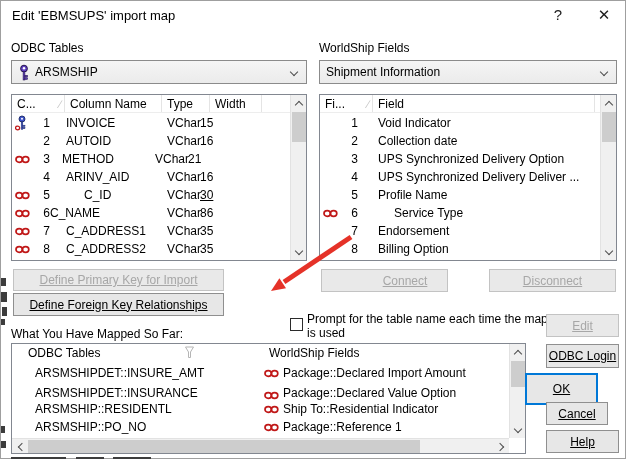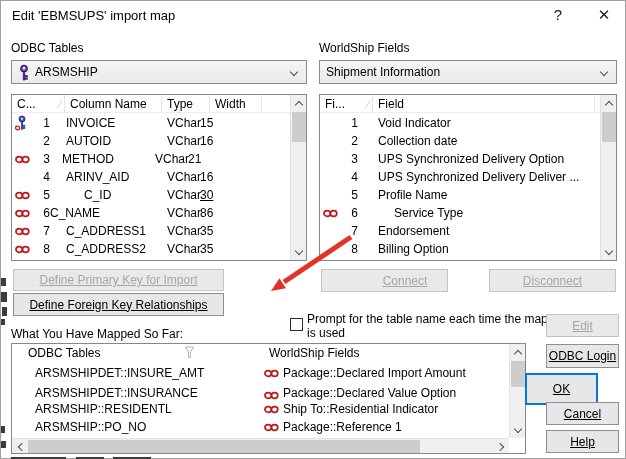--- a/index.html
+++ b/index.html
@@ -349,21 +349,21 @@
       <div class="hs-thumb" style="left:16px; width:392px;"></div>
       <div class="hs-btn" style="right:0;">
           <span class="chev right" style="margin-right:3px;"></span>
         </div>
     </div>
   </div>
 
   <div class="btn disabled" style="left:545px; top:313px; width:73px; height:23px;">Edit</div>
   <div class="btn" style="left:545px; top:343px; width:73px; height:24px;">ODBC Login</div>
   <div class="btn default" style="left:518px; top:372px; width:73px; height:32px;margin-left:6px;">OK</div>
-  <div class="btn" style="left:545px; top:401px; width:73px; height:23px;">Cancel</div>
+  <div class="btn" style="left:545px; top:401px; width:62px; height:23px;">Cancel</div>
   <div class="btn" style="left:545px; top:429px; width:73px; height:23px;">Help</div>
 
   <div class="frag" style="left:0; top:277px; width:5px; height:8px;"></div>
   <div class="frag" style="left:0; top:291px; width:6px; height:10px;"></div>
   <div class="frag" style="left:1px; top:306px; width:5px; height:9px;"></div>
   <div class="frag" style="left:0; top:318px; width:4px; height:6px;"></div>
   <div class="frag" style="left:0; top:425px; width:4px; height:7px;"></div>
   <div class="frag" style="left:0; top:440px; width:5px; height:7px;"></div>
   <div class="frag" style="left:10px; top:456px; width:55px; height:3px;"></div>
   <div class="frag" style="left:75px; top:456px; width:28px; height:3px;"></div>

